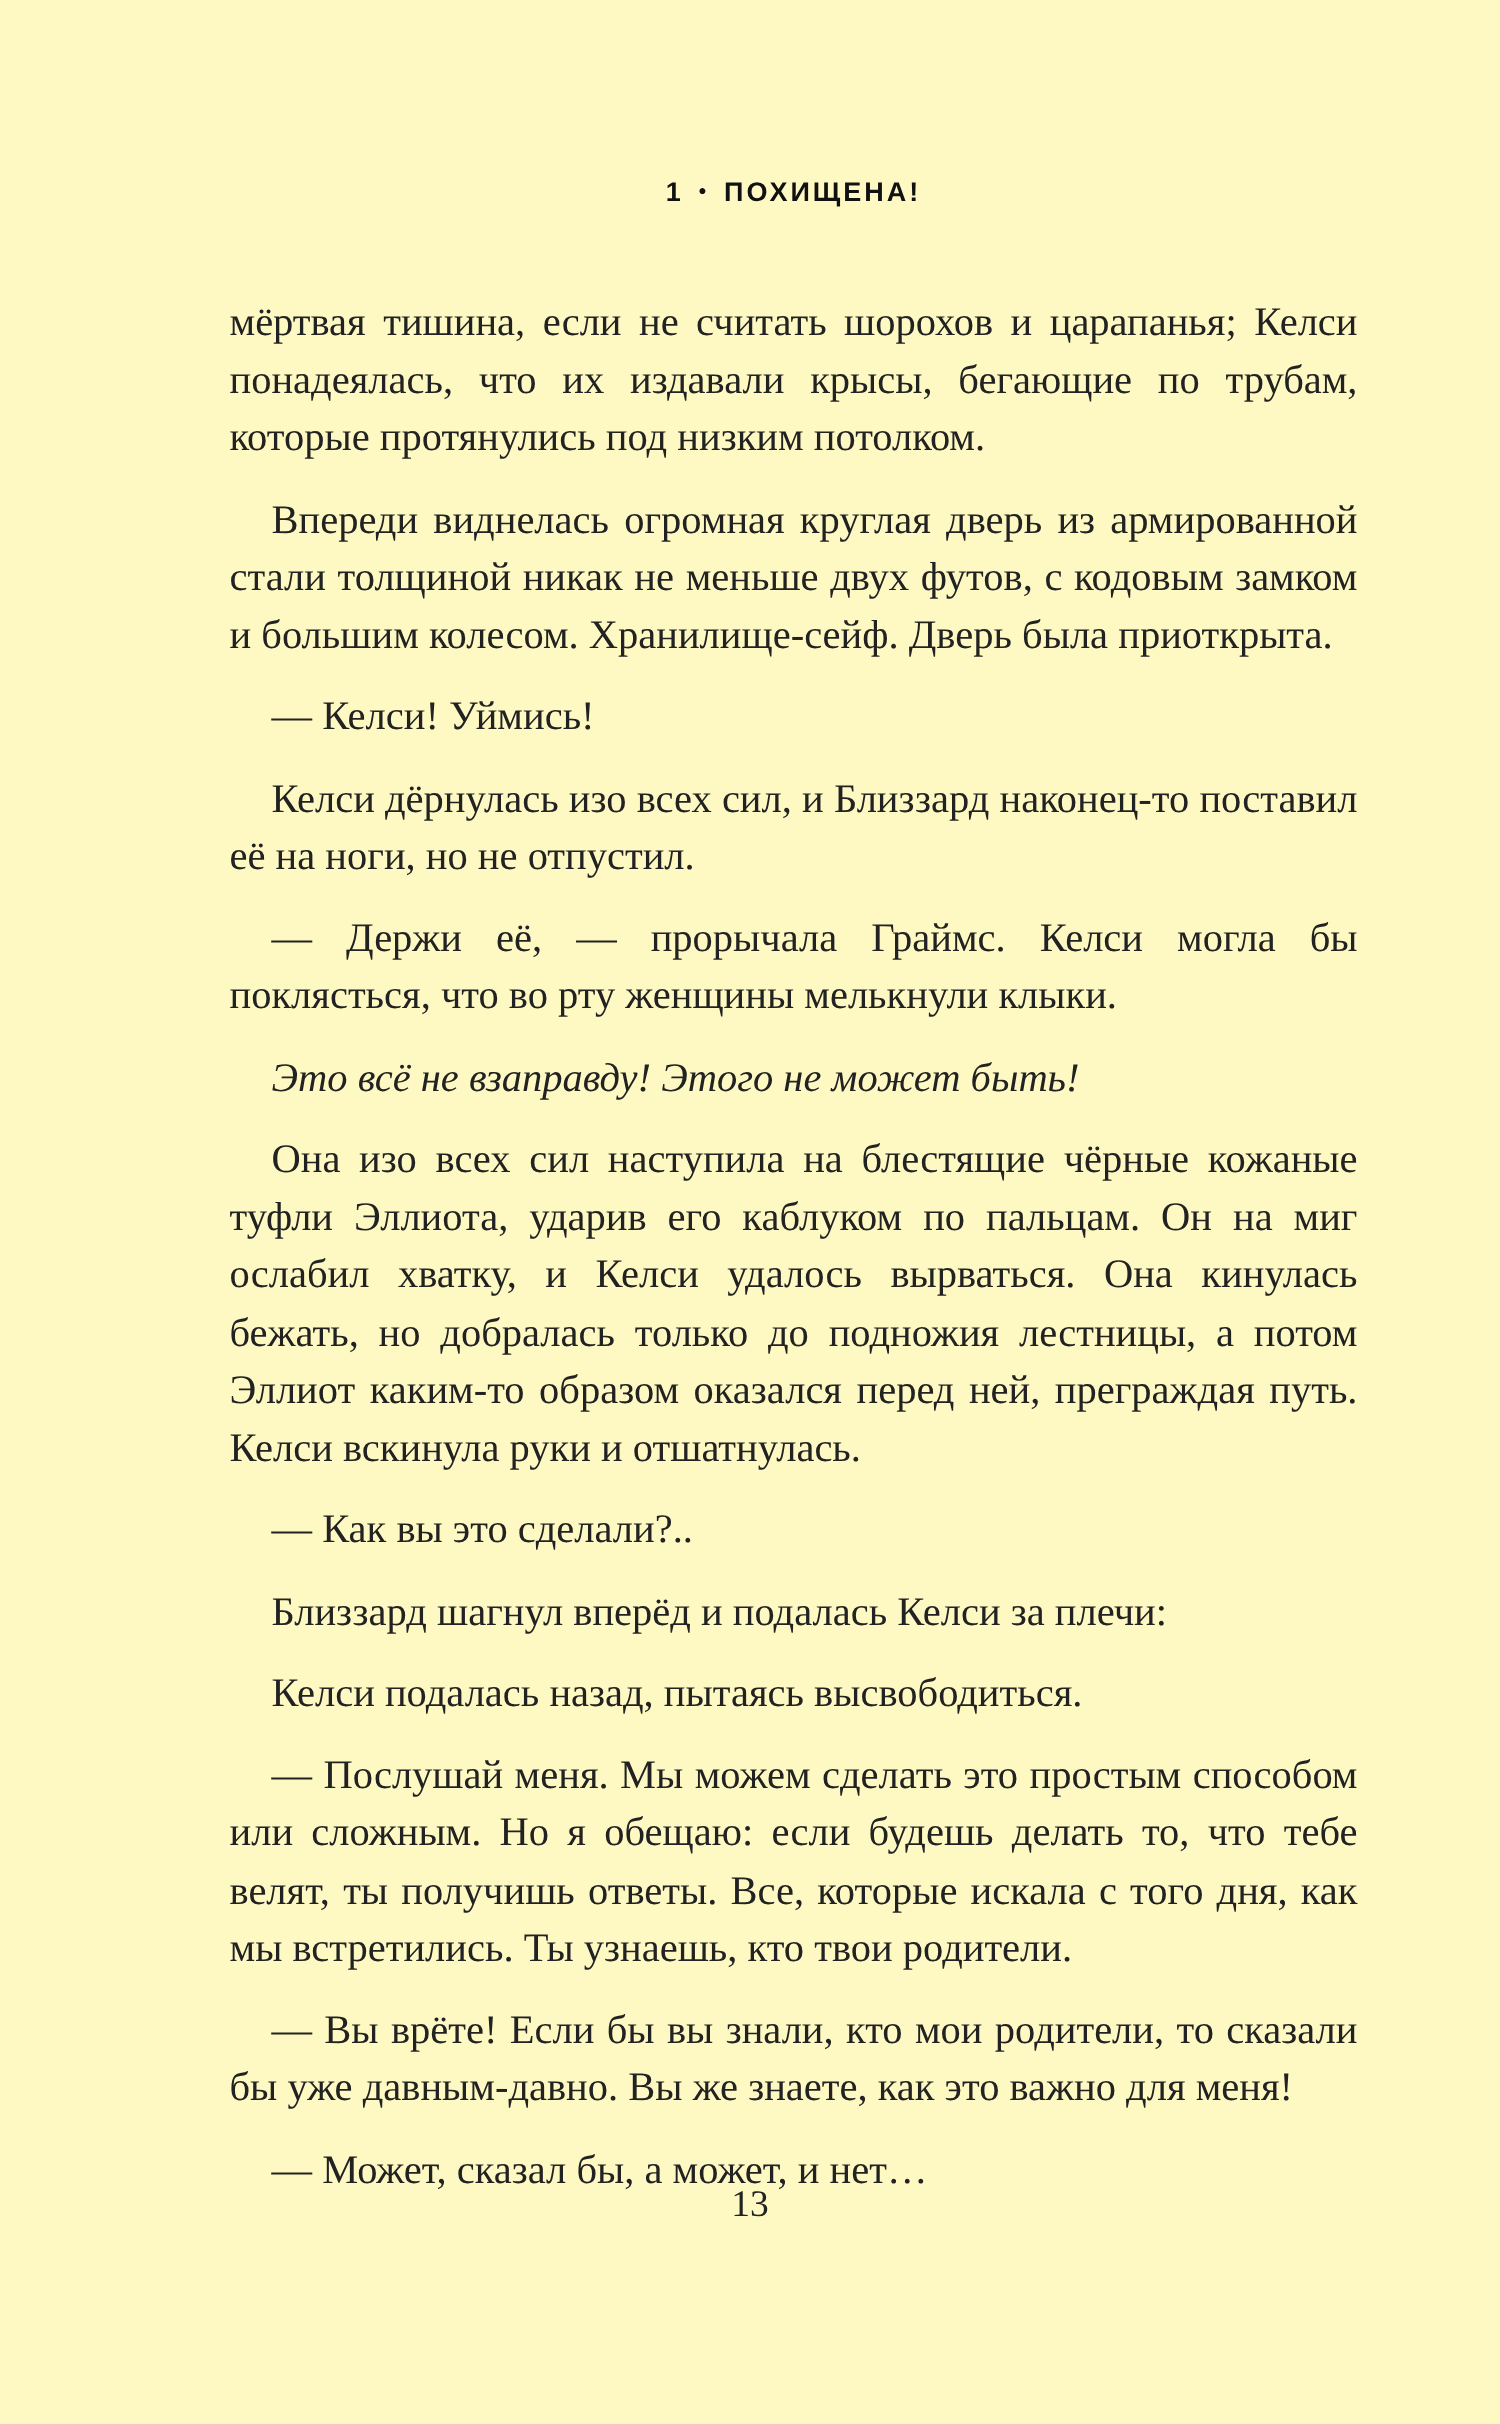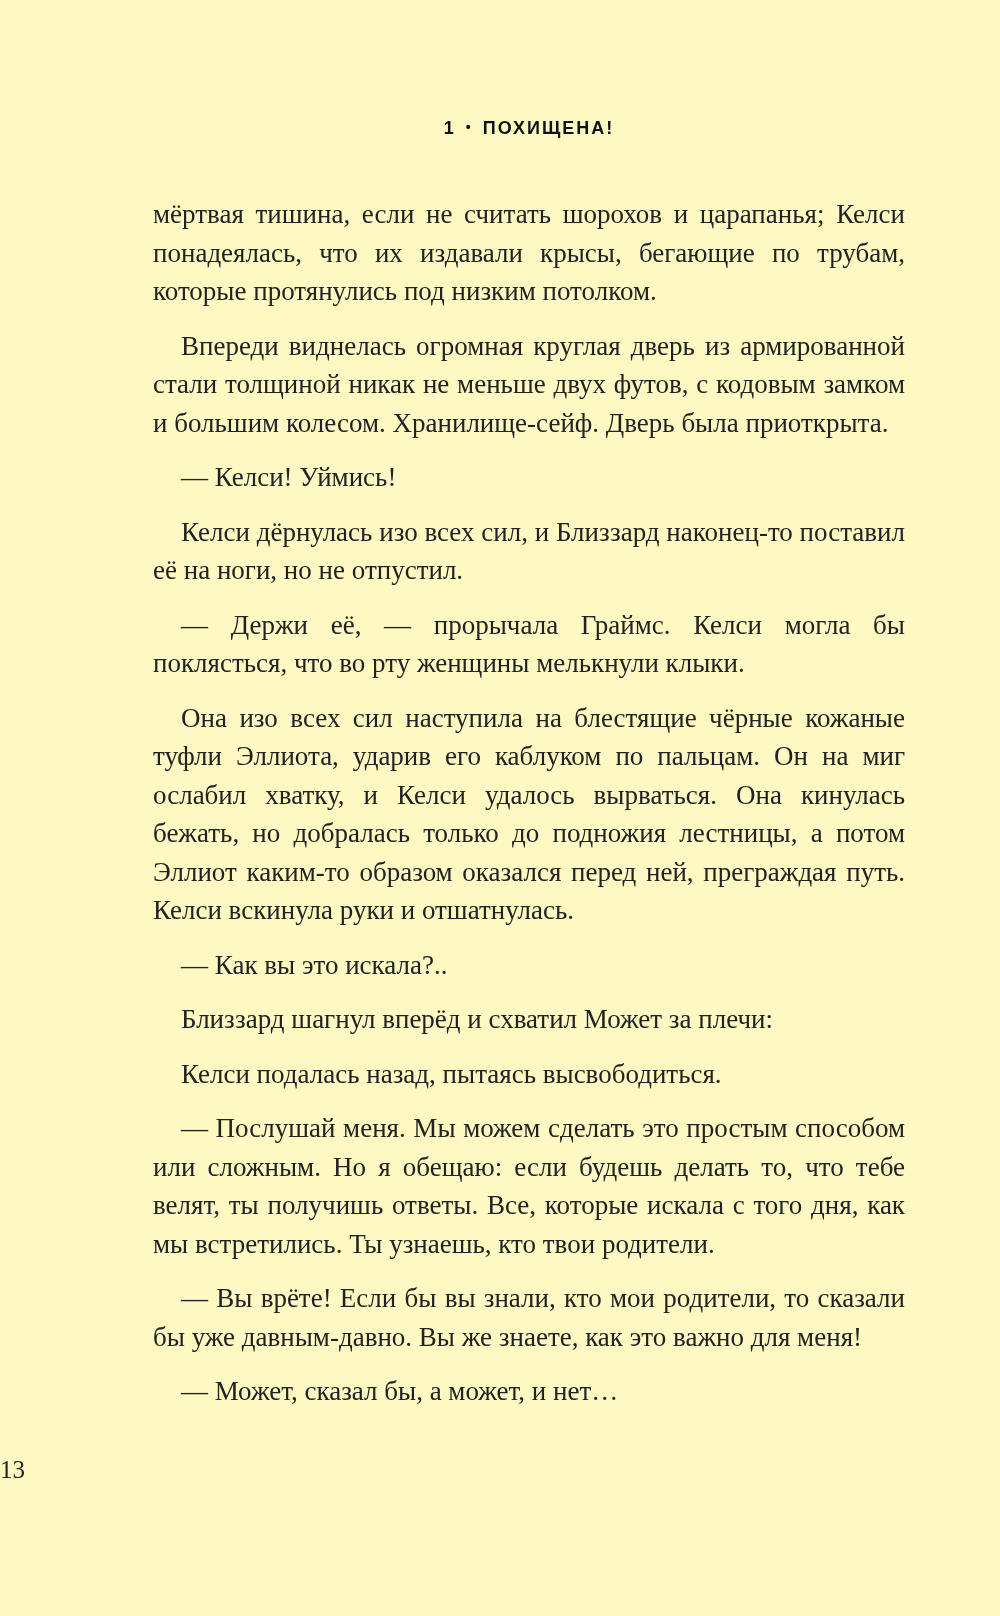--- a/index.html
+++ b/index.html
@@ -50,20 +50,21 @@
     text-indent: 28px;
   }
   .para.italic {
     font-style: italic;
   }
   .page-number {
     position: absolute;
     bottom: 132px;
     left: 0;
     width: 100%;
+    text-align: center;
     font-family: "Liberation Serif", serif;
     font-size: 25px;
     color: #222222;
   }
 </style>
 </head>
 <body>
 
 <div class="page">
 
@@ -71,23 +72,24 @@
     <span>1</span><span class="sep">•</span><span>ПОХИЩЕНА!</span>
   </header>
 
   <main class="text-block">
 
   <p class="para">мёртвая тишина, если не считать шорохов и царапанья; Келси понадеялась, что их издавали крысы, бегающие по трубам, которые протянулись под низким потолком.</p>
       <p class="para indent">Впереди виднелась огромная круглая дверь из армированной стали толщиной никак не меньше двух футов, с кодовым замком и большим колесом. Хранилище-сейф. Дверь была приоткрыта.</p>
       <p class="para indent">— Келси! Уймись!</p>
       <p class="para indent">Келси дёрнулась изо всех сил, и Близзард наконец-то поставил её на ноги, но не отпустил.</p>
       <p class="para indent">— Держи её, — прорычала Граймс. Келси могла бы поклясться, что во рту женщины мелькнули клыки.</p>
+      <p class="para indent italic">Это всё не взаправду! Этого не может быть!</p>
       <p class="para indent">Она изо всех сил наступила на блестящие чёрные кожаные туфли Эллиота, ударив его каблуком по пальцам. Он на миг ослабил хватку, и Келси удалось вырваться. Она кинулась бежать, но добралась только до подножия лестницы, а потом Эллиот каким-то образом оказался перед ней, преграждая путь. Келси вскинула руки и отшатнулась.</p>
-      <p class="para indent">— Как вы это искала?..</p>
-      <p class="para indent">Близзард шагнул вперёд и схватил Может за плечи:</p>
+      <p class="para indent">— Как вы это сделали?..</p>
+      <p class="para indent">Близзард шагнул вперёд и подалась Келси за плечи:</p>
       <p class="para indent">Келси подалась назад, пытаясь высвободиться.</p>
       <p class="para indent">— Послушай меня. Мы можем сделать это простым способом или сложным. Но я обещаю: если будешь делать то, что тебе велят, ты получишь ответы. Все, которые искала с того дня, как мы встретились. Ты узнаешь, кто твои родители.</p>
       <p class="para indent">— Вы врёте! Если бы вы знали, кто мои родители, то сказали бы уже давным-давно. Вы же знаете, как это важно для меня!</p>
       <p class="para indent">— Может, сказал бы, а может, и нет…</p>
     </main>
 
   <div class="page-number">13</div>
 
 </div>
 

